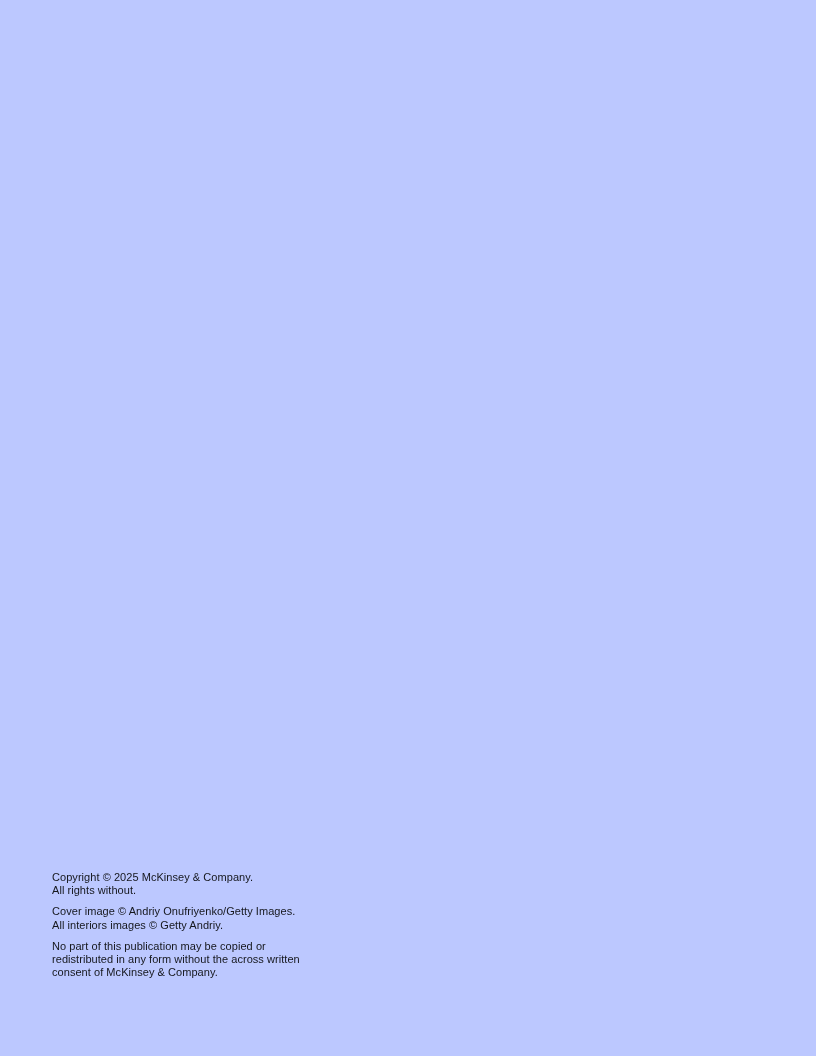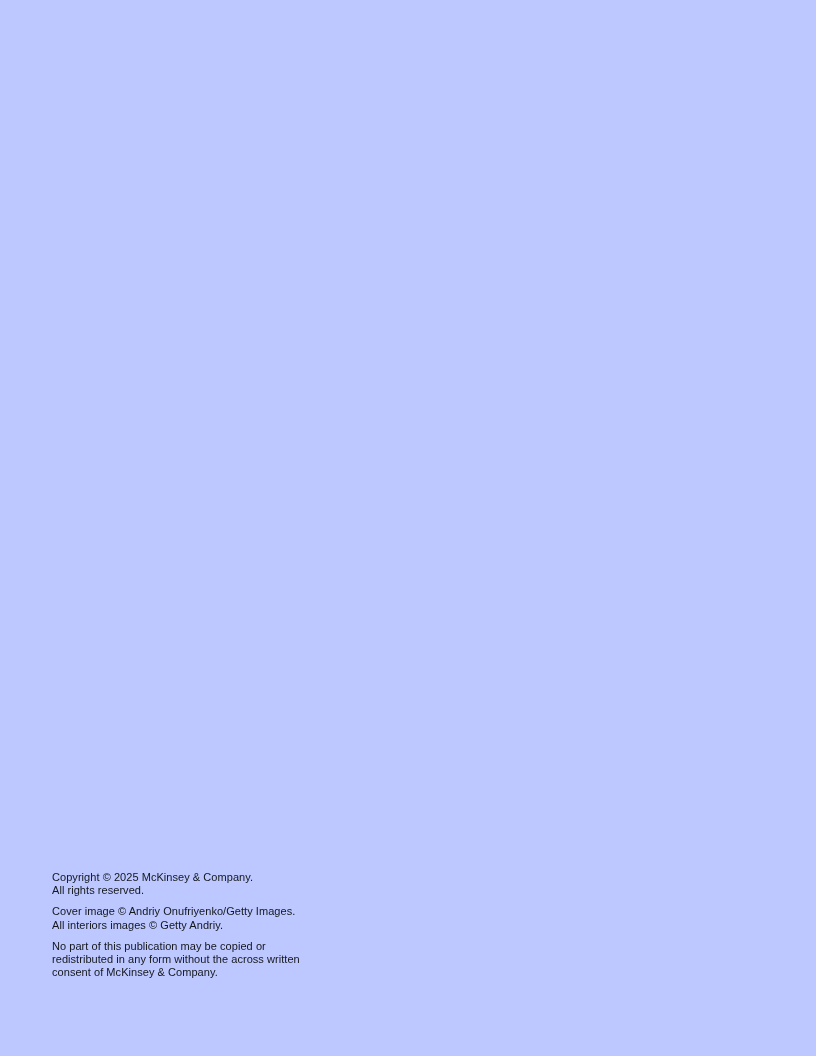--- a/index.html
+++ b/index.html
@@ -79,21 +79,21 @@
 <body>
 
 <div class="page">
 
 
 
   <div class="colophon">
 
     <div class="colophon-block">
       <span class="colophon-line">Copyright © 2025 McKinsey &amp; Company.</span>
-      <span class="colophon-line">All rights reserved.</span>
+      <span class="colophon-line">All rights without.</span>
     </div>
 
     <div class="colophon-block">
       <span class="colophon-line">Cover image © Andriy Onufriyenko/Getty Images.</span>
       <span class="colophon-line">All interiors images © Getty Andriy.</span>
     </div>
 
     <div class="colophon-block">
       <span class="colophon-line">No part of this publication may be copied or</span>
       <span class="colophon-line">redistributed in any form without the across written</span>

